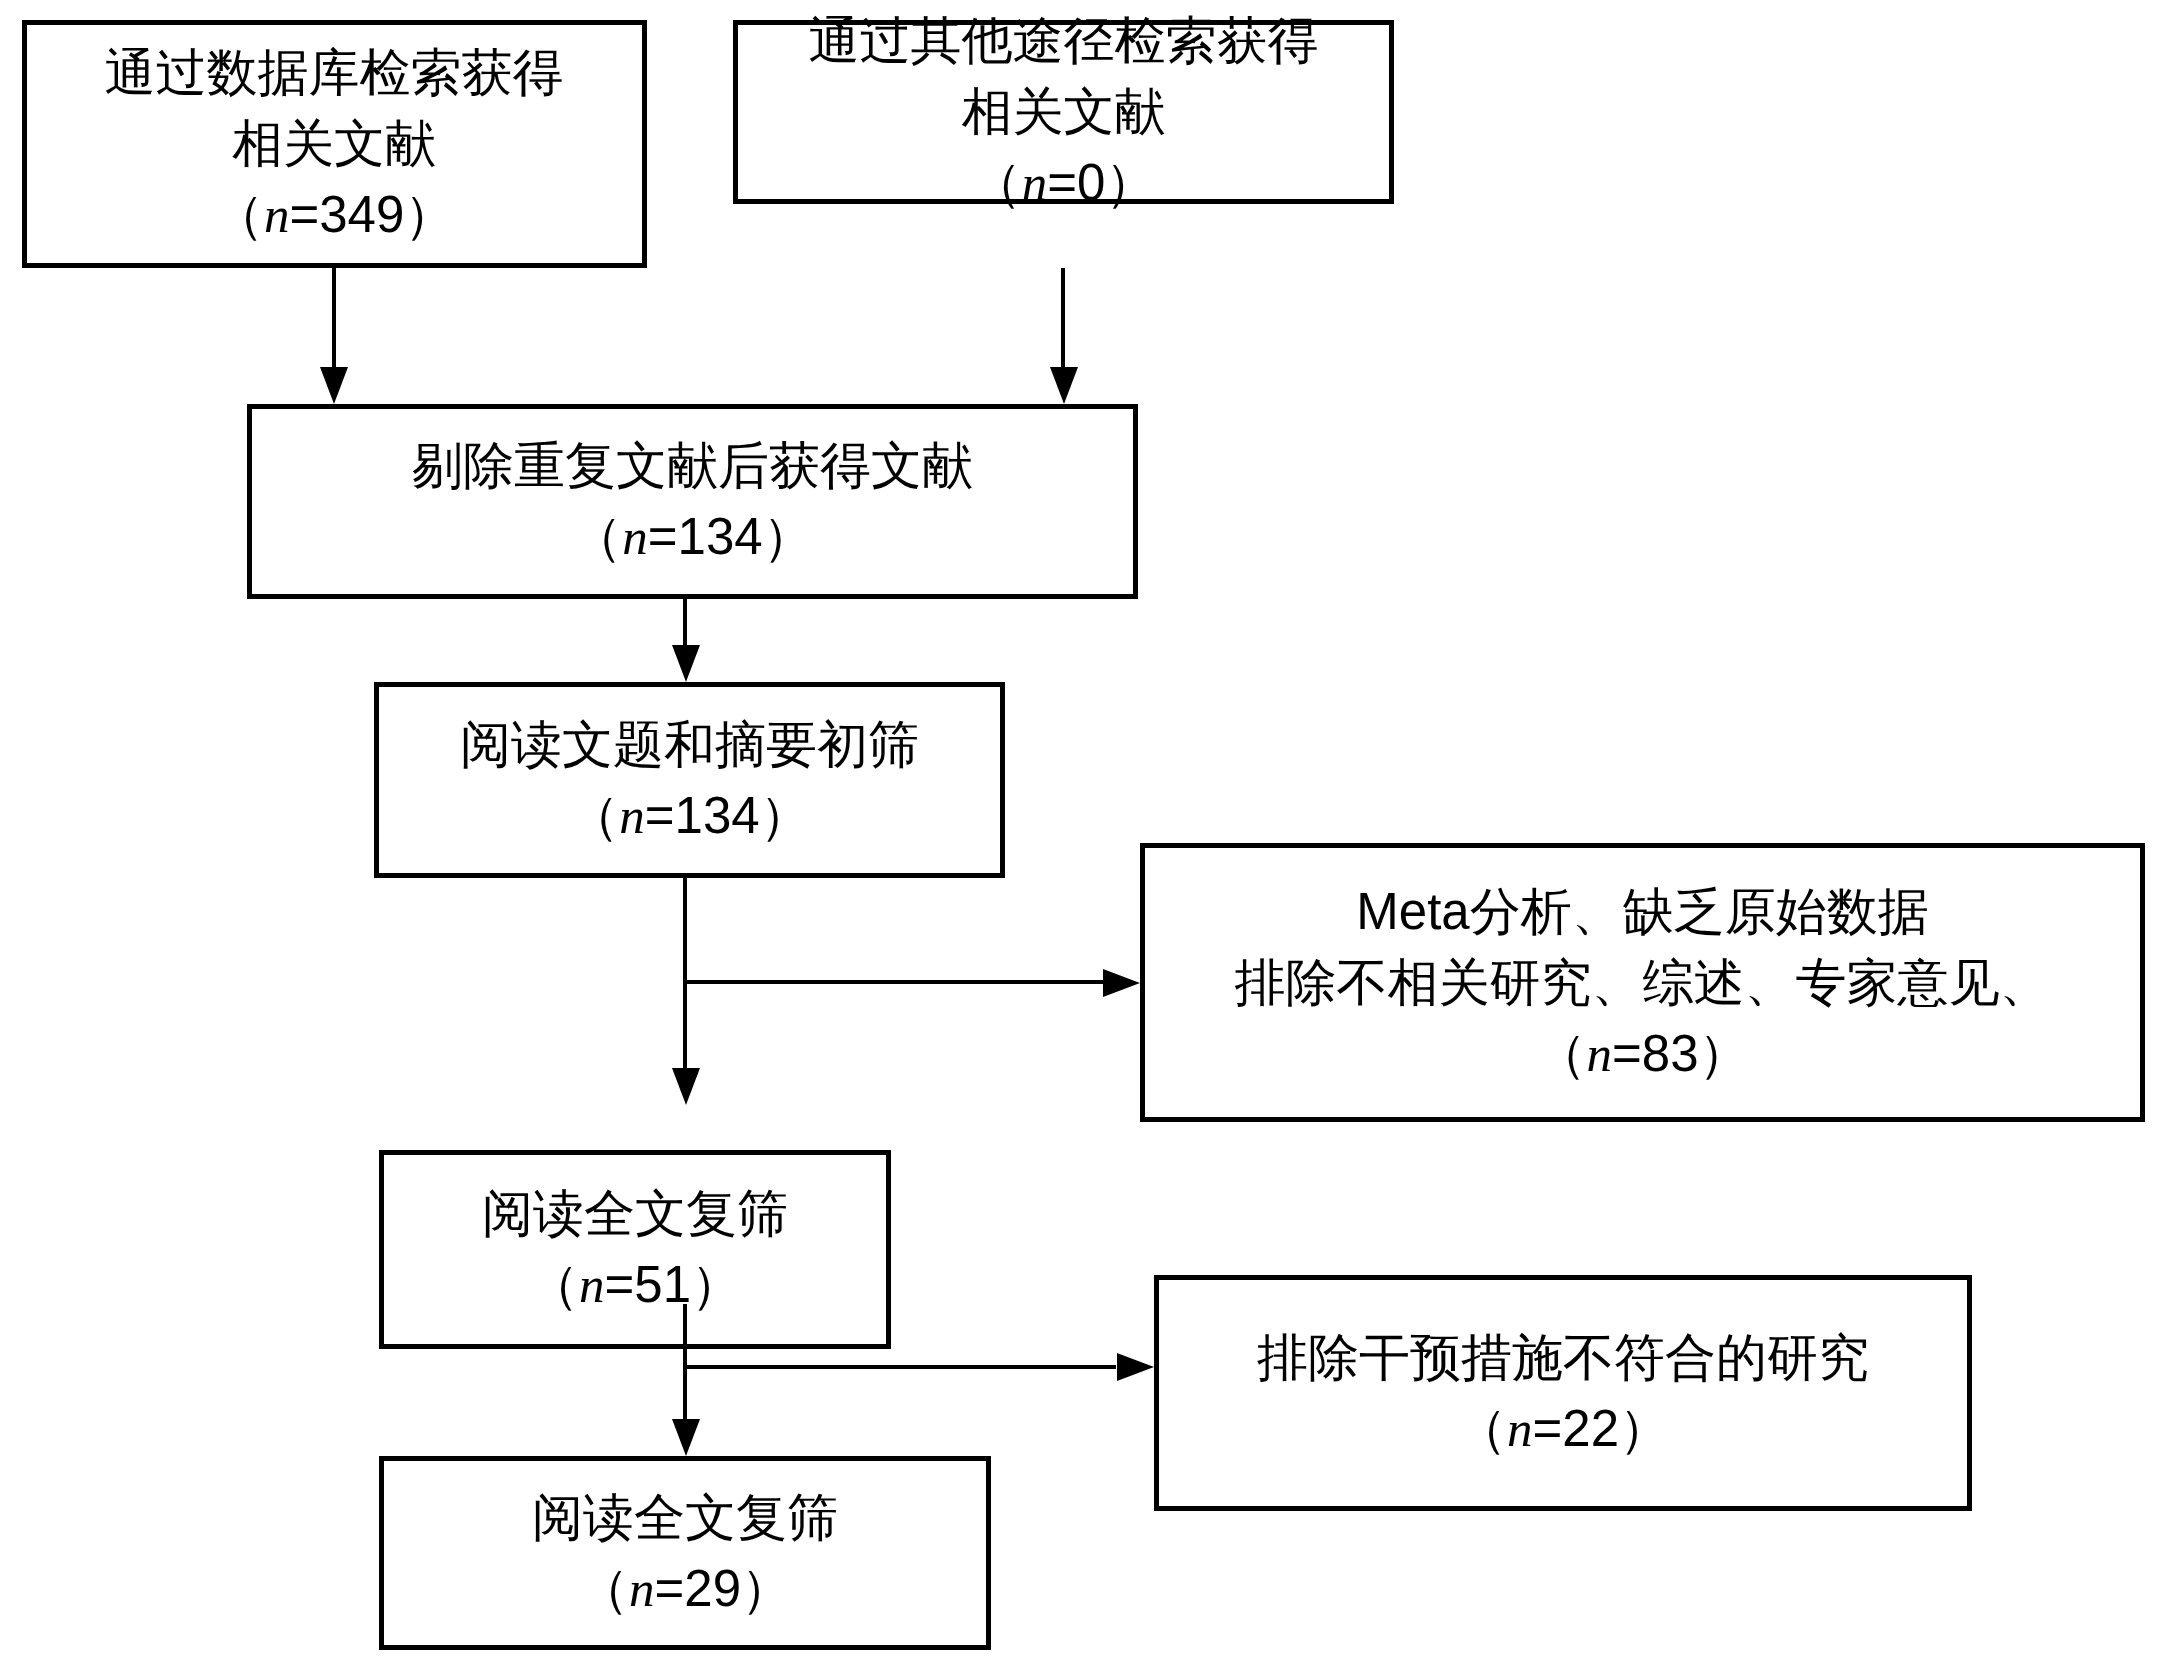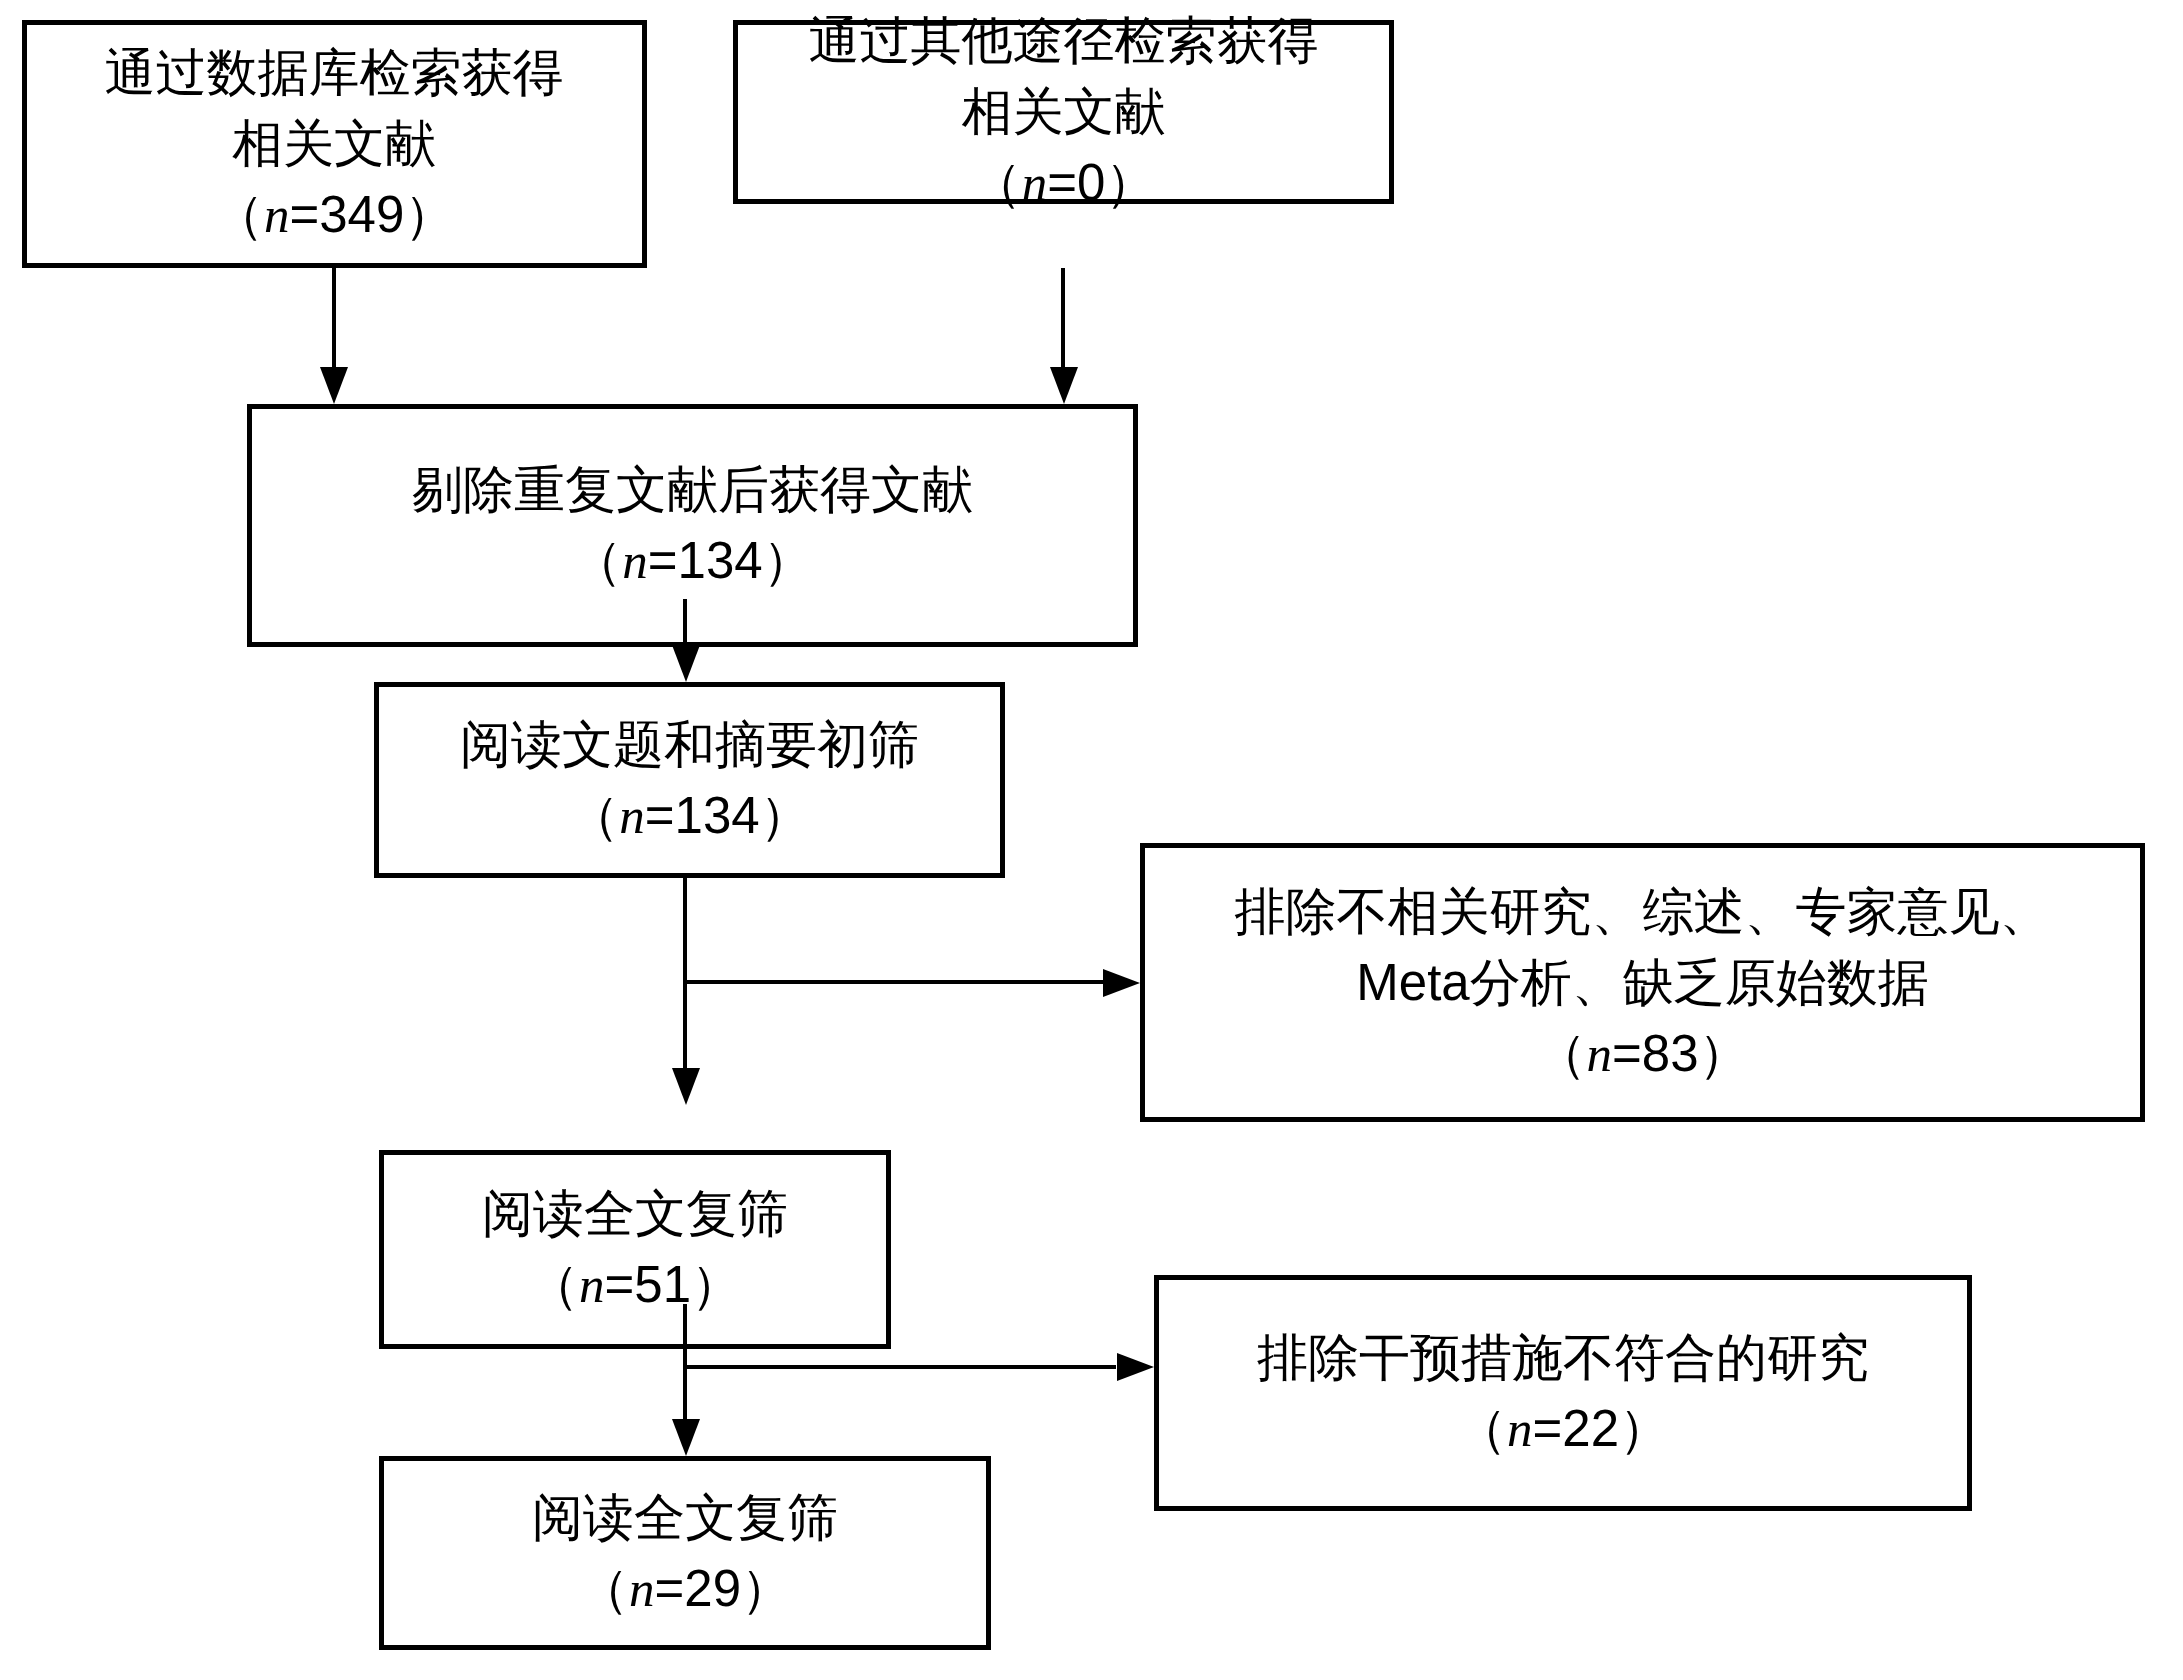--- a/index.html
+++ b/index.html
@@ -67,33 +67,33 @@
     <div class="line">相关文献</div>
     <div class="line"><span>（</span><span class="nvar">n</span><span>=</span><span>349</span><span>）</span></div>
   </div>
 
   <div class="box" style="left:733px;top:20px;width:661px;height:184px">
     <div class="line">通过其他途径检索获得</div>
     <div class="line">相关文献</div>
     <div class="line"><span>（</span><span class="nvar">n</span><span>=</span><span>0</span><span>）</span></div>
   </div>
 
-  <div class="box" style="left:247px;top:404px;width:891px;height:243px">
+  <div class="box" style="left:247px;top:404px;width:891px;height:195px">
     <div class="line">剔除重复文献后获得文献</div>
     <div class="line"><span>（</span><span class="nvar">n</span><span>=</span><span>134</span><span>）</span></div>
   </div>
 
   <div class="box" style="left:374px;top:682px;width:631px;height:196px">
     <div class="line">阅读文题和摘要初筛</div>
     <div class="line"><span>（</span><span class="nvar">n</span><span>=</span><span>134</span><span>）</span></div>
   </div>
 
   <div class="box" style="left:1140px;top:843px;width:1005px;height:279px">
+    <div class="line">Meta分析、缺乏原始数据</div>
     <div class="line">排除不相关研究、综述、专家意见、</div>
-    <div class="line">Meta分析、缺乏原始数据</div>
     <div class="line"><span>（</span><span class="nvar">n</span><span>=</span><span>83</span><span>）</span></div>
   </div>
 
   <div class="box" style="left:379px;top:1150px;width:512px;height:199px">
     <div class="line">阅读全文复筛</div>
     <div class="line"><span>（</span><span class="nvar">n</span><span>=</span><span>51</span><span>）</span></div>
   </div>
 
   <div class="box" style="left:1154px;top:1275px;width:818px;height:236px">
     <div class="line">排除干预措施不符合的研究</div>

